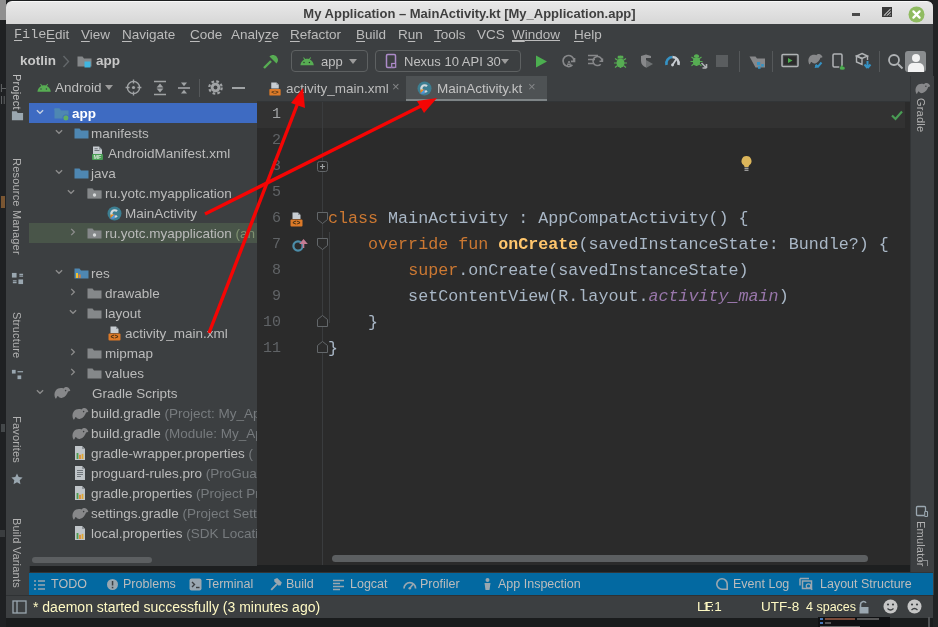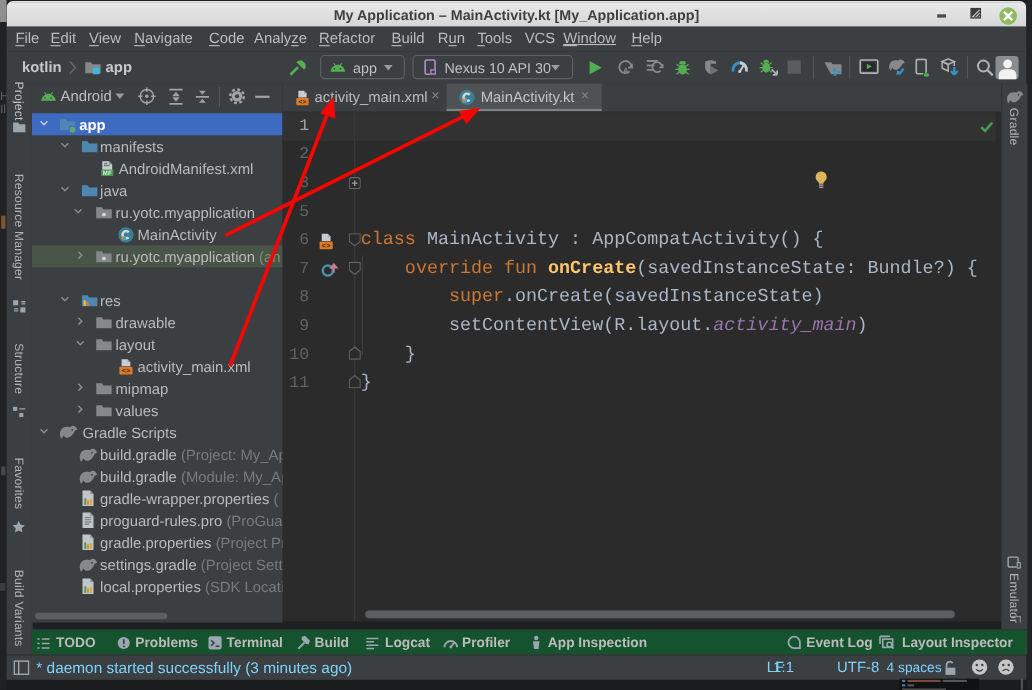--- a/index.html
+++ b/index.html
@@ -31,25 +31,25 @@
   
   #editor{left:257px;top:102px;width:653px;height:463px;background:#2b2b2b;font-family:"Liberation Mono",monospace;}
   .cline{position:absolute;left:71px;height:26px;font-size:16.7px;line-height:26px;color:#a9b7c6;white-space:pre;}
   .lnum{position:absolute;left:0;width:24px;height:26px;font-size:15px;line-height:26px;color:#606366;text-align:right;}
   .kw{color:#cc7832;}
   .fn{color:#ffc66d;font-weight:bold;}
   .res{color:#9876aa;font-style:italic;}
   
   #rightstrip{left:910px;top:76px;width:23px;height:519px;background:#3c3f41;border-left:1px solid #323537;}
   
-  #bottombar{left:29px;top:572px;width:904px;height:23px;background:#14532d;border-top:1px solid #323537;font-weight:bold;}
+  #bottombar{left:29px;top:572px;width:904px;height:23px;background:#0369a1;border-top:1px solid #323537;}
   .bb-item{position:absolute;top:4px;font-size:12.5px;color:#bcbcbc;}
   
   #statusbar{left:6px;top:595px;width:927px;height:22px;background:#3c3f41;border-top:1px solid #2f3234;}
-  .sb-item{position:absolute;top:3px;font-size:13.5px;color:#7dd3fc;}
+  .sb-item{position:absolute;top:3px;font-size:13.5px;color:#fef9c3;}
   svg{display:block;}
 </style>
 </head>
 <body>
 <div id="root">
 
   <div class="abs" style="left:0;top:0;width:6px;height:627px;background:#1f2123;"></div>
   <div class="abs" style="left:0;top:0;width:6px;height:20px;background:#8f8f8f;"></div>
   <div class="abs" style="left:933px;top:0;width:5px;height:627px;background:#212324;"></div>
   <div class="abs" style="left:6px;top:617px;width:927px;height:10px;background:#1a1c1d;"></div>
@@ -62,21 +62,21 @@
         <path d="M1 1h8L1 9z" fill="#3a3a3a"></path>
         <path d="M9 3L3.5 8.5M9 6L6 9" stroke="#3a3a3a" stroke-width="1.3"></path>
       </svg>
     <svg class="abs" style="left:902px;top:4px;" width="17" height="17" viewBox="0 0 17 17">
         <circle cx="8.5" cy="8.5" r="8" fill="#8fbb60"></circle>
         <path d="M5.4 5.4l6.2 6.2M11.6 5.4l-6.2 6.2" stroke="#fff" stroke-width="2.2" stroke-linecap="round"></path>
       </svg>
   </div>
 
   <div id="menubar" class="abs">
-    <span class="menu-item" style="left:8px;"><u>F</u>ile</span>
+    <span class="menu-item" style="left:8px;font-family:Liberation Mono, monospace;"><u>F</u>ile</span>
     <span class="menu-item" style="left:40px;"><u>E</u>dit</span>
     <span class="menu-item" style="left:75px;"><u>V</u>iew</span>
     <span class="menu-item" style="left:116px;"><u>N</u>avigate</span>
     <span class="menu-item" style="left:184px;"><u>C</u>ode</span>
     <span class="menu-item" style="left:225px;">Analy<u>z</u>e</span>
     <span class="menu-item" style="left:284px;"><u>R</u>efactor</span>
     <span class="menu-item" style="left:350px;"><u>B</u>uild</span>
     <span class="menu-item" style="left:392px;">R<u>u</u>n</span>
     <span class="menu-item" style="left:428px;"><u>T</u>ools</span>
     <span class="menu-item" style="left:471px;">VCS</span>
@@ -411,21 +411,21 @@
     </div>
 
     <div class="trow" style="top:307px;">
       <svg class="chev" style="left:7px;" width="9" height="9" viewBox="0 0 9 9">
           <path d="M1 2.5l3.5 3.5L8 2.5" stroke="#8c8c8c" stroke-width="1.5" fill="none"></path>
         </svg>
       <svg class="abs" style="left:24px;top:3px;" width="18" height="15" viewBox="0 0 18 15">
           <path d="M13.5 1c-1.3 0-2.3.6-3 1.4-2.6-.9-5.9-.4-7.6 1.8C1 6.6 1.2 9.8 2.3 12.3c.2.4.8.4 1 0l1.1-2c.2-.3.6-.3.8 0 .9 1.4 2.6 2 4 1.5 3-1 4.9-3.4 5.9-6.4l1.8-.5c.4-.1.5-.6.2-.9-.9-1.9-2.2-3-3.6-3z" fill="#87888a"></path>
           <circle cx="12.6" cy="4.6" r=".8" fill="#3c3f41"></circle>
         </svg>
-      <span class="lbl" style="left:46px;text-align:right;">Gradle Scripts</span>
+      <span class="lbl" style="left:63px;text-align:right;">Gradle Scripts</span>
     </div>
 
     <div class="trow" style="top:327px;">
       <svg class="abs" style="left:42px;top:4px;" width="18" height="15" viewBox="0 0 18 15">
           <path d="M13.5 1c-1.3 0-2.3.6-3 1.4-2.6-.9-5.9-.4-7.6 1.8C1 6.6 1.2 9.8 2.3 12.3c.2.4.8.4 1 0l1.1-2c.2-.3.6-.3.8 0 .9 1.4 2.6 2 4 1.5 3-1 4.9-3.4 5.9-6.4l1.8-.5c.4-.1.5-.6.2-.9-.9-1.9-2.2-3-3.6-3z" fill="#87888a"></path>
           <circle cx="12.6" cy="4.6" r=".8" fill="#3c3f41"></circle>
         </svg>
       <span class="lbl" style="left:62px;">build.gradle <span class="dim">(Project: My_Ap</span></span>
     </div>
 
@@ -639,21 +639,21 @@
     <svg class="abs" style="left:686px;top:4px;" width="14" height="14" viewBox="0 0 14 14">
         <path d="M7 1.8a5.2 5.2 0 100 10.4h5.2V7A5.2 5.2 0 007 1.8z" fill="none" stroke="#9aa7b0" stroke-width="1.6"></path>
       </svg>
     <span class="bb-item" style="left:704px;">Event Log</span>
     <svg class="abs" style="left:770px;top:4px;" width="15" height="14" viewBox="0 0 15 14">
         <path d="M1 1.5h9M1 1.5v7" stroke="#9aa7b0" stroke-width="1.5" fill="none"></path>
         <rect x="3.5" y="4" width="9" height="7.5" fill="none" stroke="#9aa7b0" stroke-width="1.5"></rect>
         <circle cx="9.5" cy="9" r="2.2" fill="none" stroke="#9aa7b0" stroke-width="1.3"></circle>
         <path d="M11 10.5l2.2 2.2" stroke="#9aa7b0" stroke-width="1.3"></path>
       </svg>
-    <span class="bb-item" style="left:791px;">Layout Inspector</span>
+    <span class="bb-item" style="left:791px;">Layout Structure</span>
   </div>
 
   <div id="statusbar" class="abs">
     <svg class="abs" style="left:6px;top:4px;" width="15" height="14" viewBox="0 0 15 14">
         <rect x="1" y="1" width="13" height="12" fill="none" stroke="#9aa7b0" stroke-width="1.3"></rect>
         <path d="M5 1v12" stroke="#9aa7b0" stroke-width="1.3"></path>
       </svg>
     <span class="sb-item" style="left:27px;font-size:14px;">* daemon started successfully (3 minutes ago)</span>
     <span class="sb-item" style="left:697px;">1:1</span>
     <span class="sb-item" style="left:691px;">LF</span>

